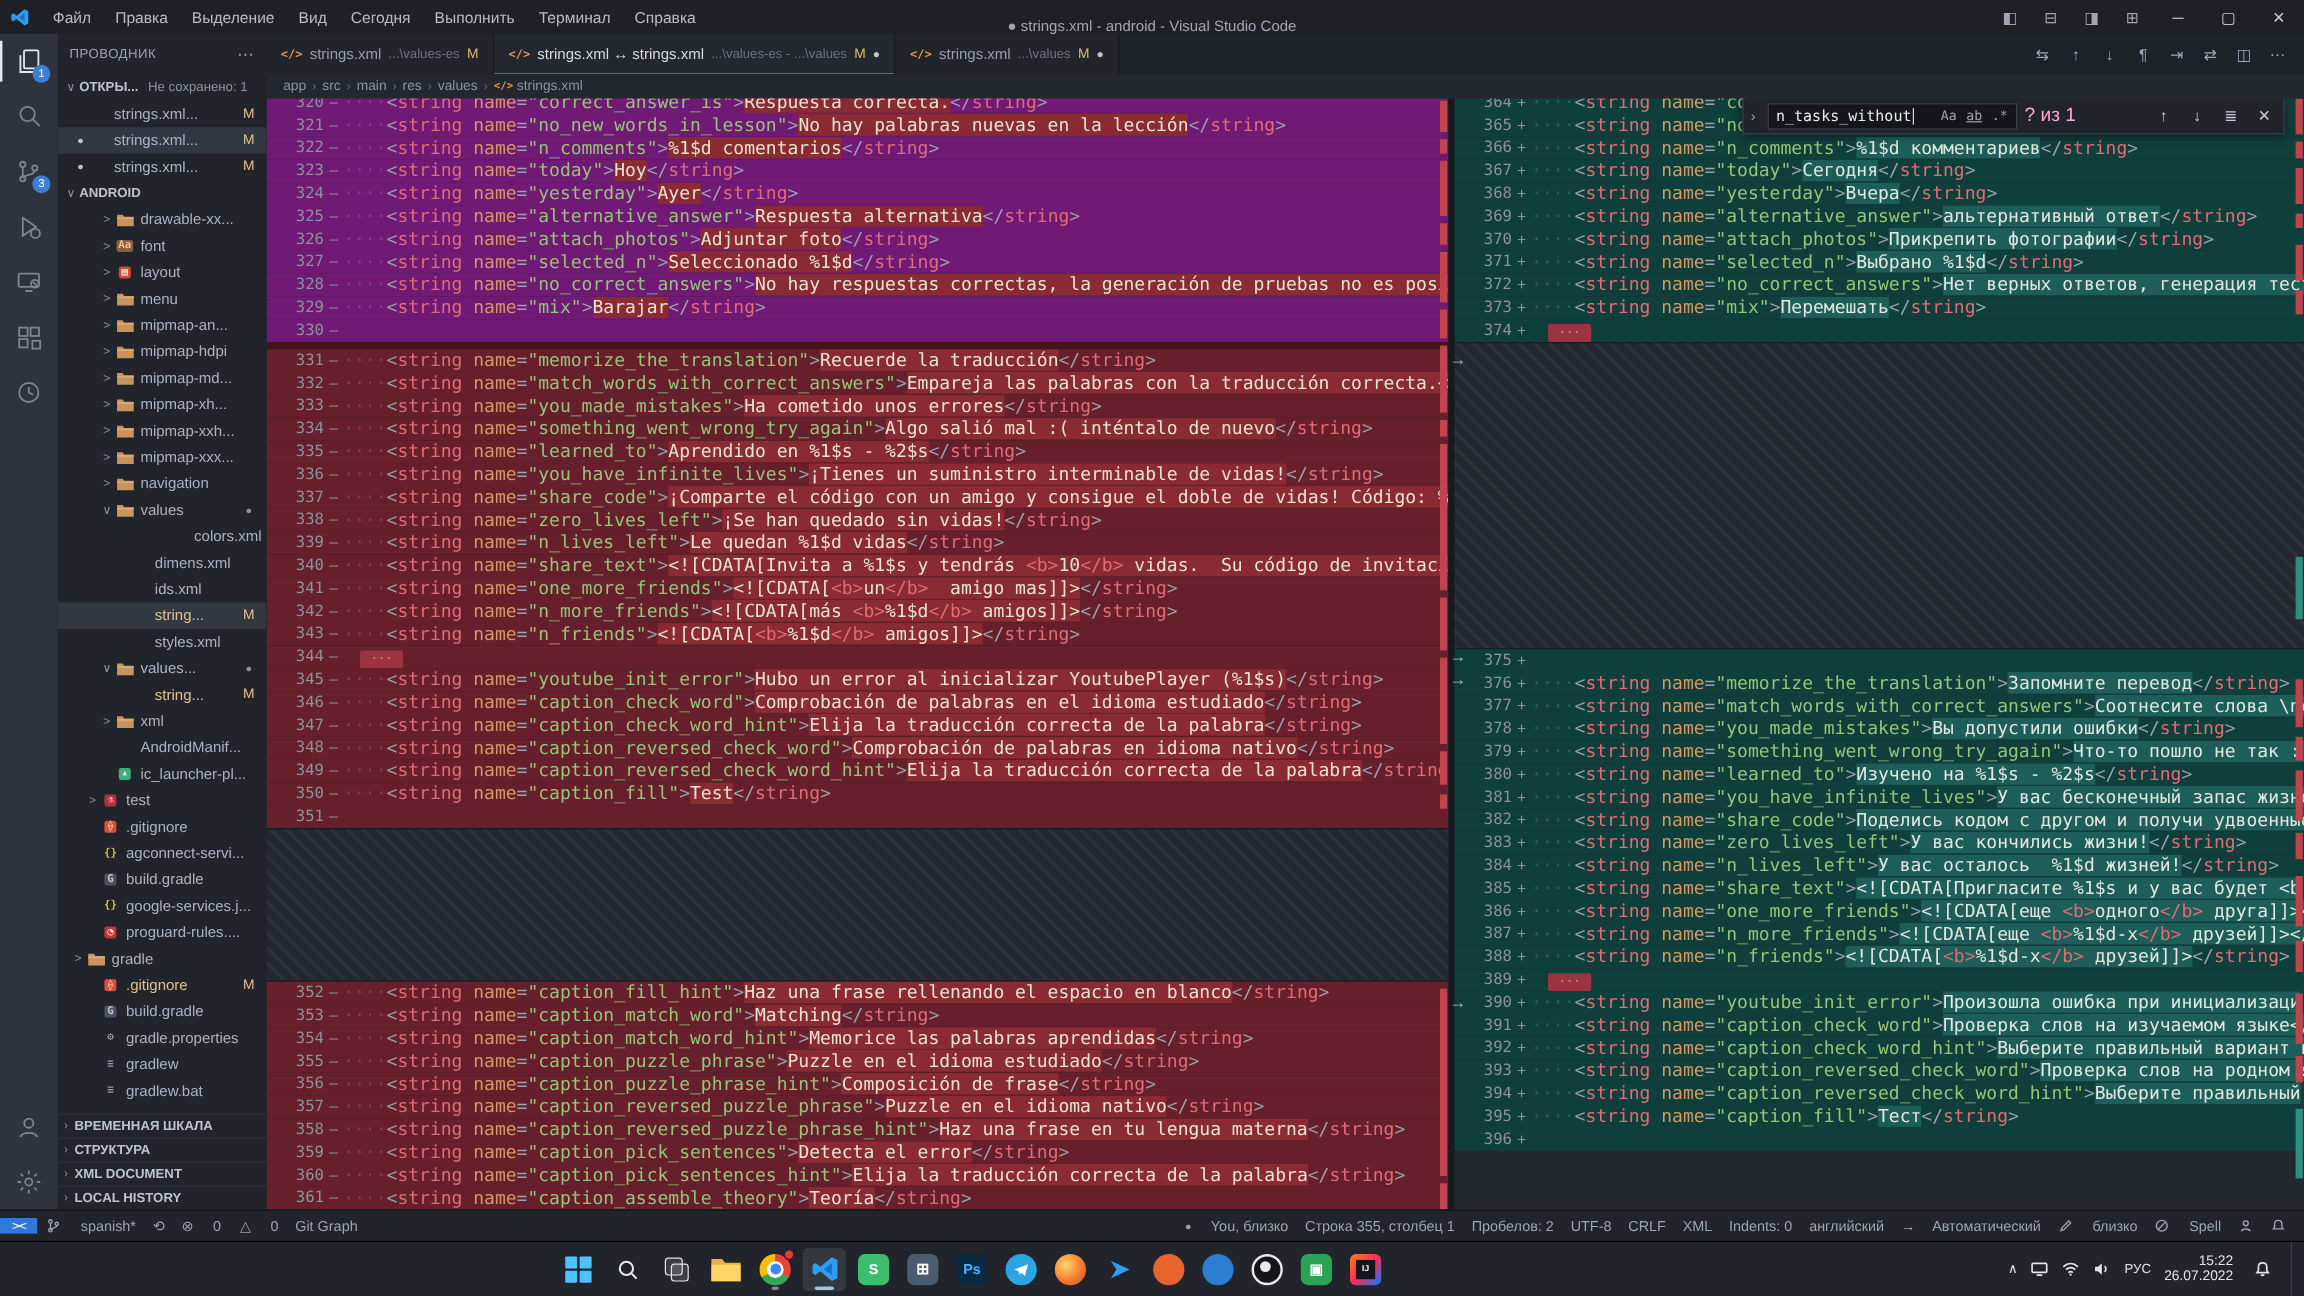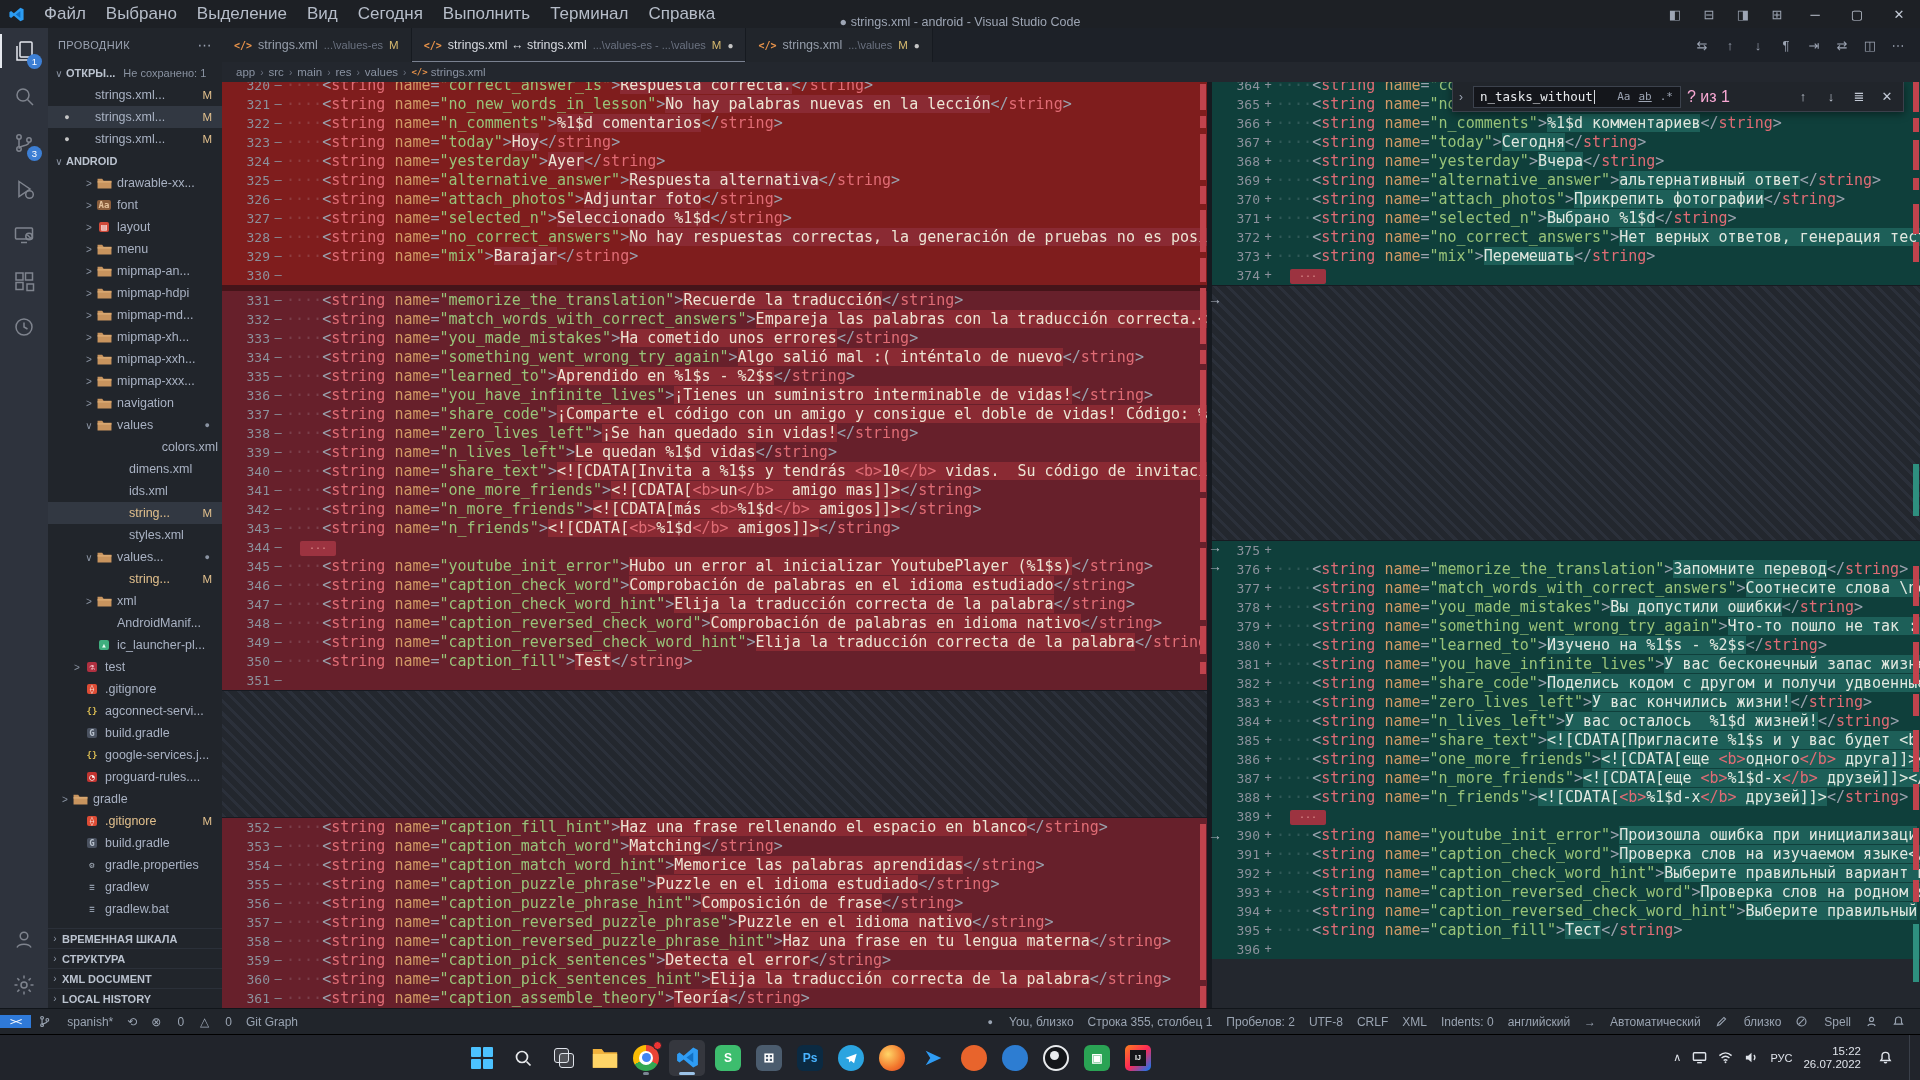--- a/index.html
+++ b/index.html
@@ -4,21 +4,21 @@
 <style>
   * { margin:0; padding:0; box-sizing:border-box; }
   html,body { width:1920px; height:1080px; overflow:hidden; }
   body { position:relative; background:#23272e; font-family:"Liberation Sans",sans-serif; color:#abb2bf; font-size:13px; }
   svg { display:block; }
 
   
   .titlebar { position:absolute; left:0; top:0; right:0; height:28px; background:#1d2025; display:flex; align-items:center; z-index:60; }
   .vscode-logo { width:17px; height:17px; margin:0 10px 0 8px; }
   .menubar { display:flex; gap:2px; }
-  .menubar span { padding:3px 9px; color:#b6bdc9; font-size:17px; border-radius:4px; }
+  .menubar span { padding:3px 9px; color:#b6bdc9; font-size:13px; border-radius:4px; }
   .win-title { position:absolute; left:50%; transform:translateX(-50%); color:#9da5b4; font-size:12.5px; white-space:nowrap;margin-top:16px; }
   .win-controls { margin-left:auto; display:flex; height:100%; }
   .win-controls .wc { width:42px; height:100%; display:flex; align-items:center; justify-content:center; color:#c3cad6; font-size:13px; }
   .wc.layouts { width:34px; color:#9da5b4; }
 
   
   .activitybar { position:absolute; left:0; top:28px; width:48px; height:980px; background:#2e333d; display:flex; flex-direction:column; align-items:center; z-index:40; }
   .act { position:relative; width:48px; height:46px; display:flex; align-items:center; justify-content:center; color:#7f848e; }
   .act svg { width:24px; height:24px; stroke:currentColor; fill:none; stroke-width:1.5; }
   .act.active { color:#e6e9ef; }
@@ -63,21 +63,21 @@
   .code-area { position:absolute; left:0; right:0; top:54px; height:926px; overflow:hidden; }
   .pane { position:absolute; top:0; height:100%; overflow:hidden; }
   .pane.left { left:0; width:985px; }
   .pane.right { left:990px; right:0; }
   .pane-divider { position:absolute; left:985px; top:0; width:5px; height:100%; background:#161a20; z-index:5; }
   .crow { height:19px; display:flex; align-items:center; font-family:"DejaVu Sans Mono",monospace; font-size:15px; line-height:19px; white-space:pre; overflow:hidden; }
   .pane .crow:first-child { margin-top:-6px; }
   .crow .num { width:48px; flex:0 0 48px; text-align:right; color:#8c919c; font-size:13px; }
   .crow .sfx { width:16px; flex:0 0 16px; text-align:center; color:#8c919c; font-size:12px; }
   .crow .cde { flex:1; overflow:hidden; }
-  .k-d  { background:#7f1d1d; }
+  .k-d  { background:#701a75; }
   .k-d2 { background:#67202b; }
   .k-a  { background:#0f3f3b; }
   .hatch { background:repeating-linear-gradient(45deg,#2b303a 0 3px,#23272e 3px 9px); border-top:1px solid #171b22; border-bottom:1px solid #171b22; }
   .dsep { background:#451419; }
   .ws { color:rgba(226,230,240,0.16); }
   .pu { color:#9aa2ae; }
   .tg { color:#e06c75; }
   .at { color:#d19a66; }
   .st { color:#98c379; }
   .ct { color:#d5d8ce; }
@@ -141,21 +141,21 @@
 </head>
 <body>
 
 <div class="titlebar">
   <svg class="vscode-logo" viewBox="0 0 24 24">
       <path fill="#2c9cf2" d="M17.5 2.5L22 4.7v14.6l-4.5 2.2-9.2-7.7-4 3-2.3-1.6V8.8L4.3 7.2l4 3z"></path>
       <path fill="#1271c4" d="M17.5 7.2v9.6L11 12z"></path>
     </svg>
   <div class="menubar" id="menubar">
       <span>Файл</span>
-      <span>Выбрано</span>
+      <span>Правка</span>
       <span>Выделение</span>
       <span>Вид</span>
       <span>Сегодня</span>
       <span>Выполнить</span>
       <span>Терминал</span>
       <span>Справка</span>
     </div>
   <div class="win-title">● strings.xml - android - Visual Studio Code</div>
   <div class="win-controls">
     <span class="wc layouts">◧</span>

